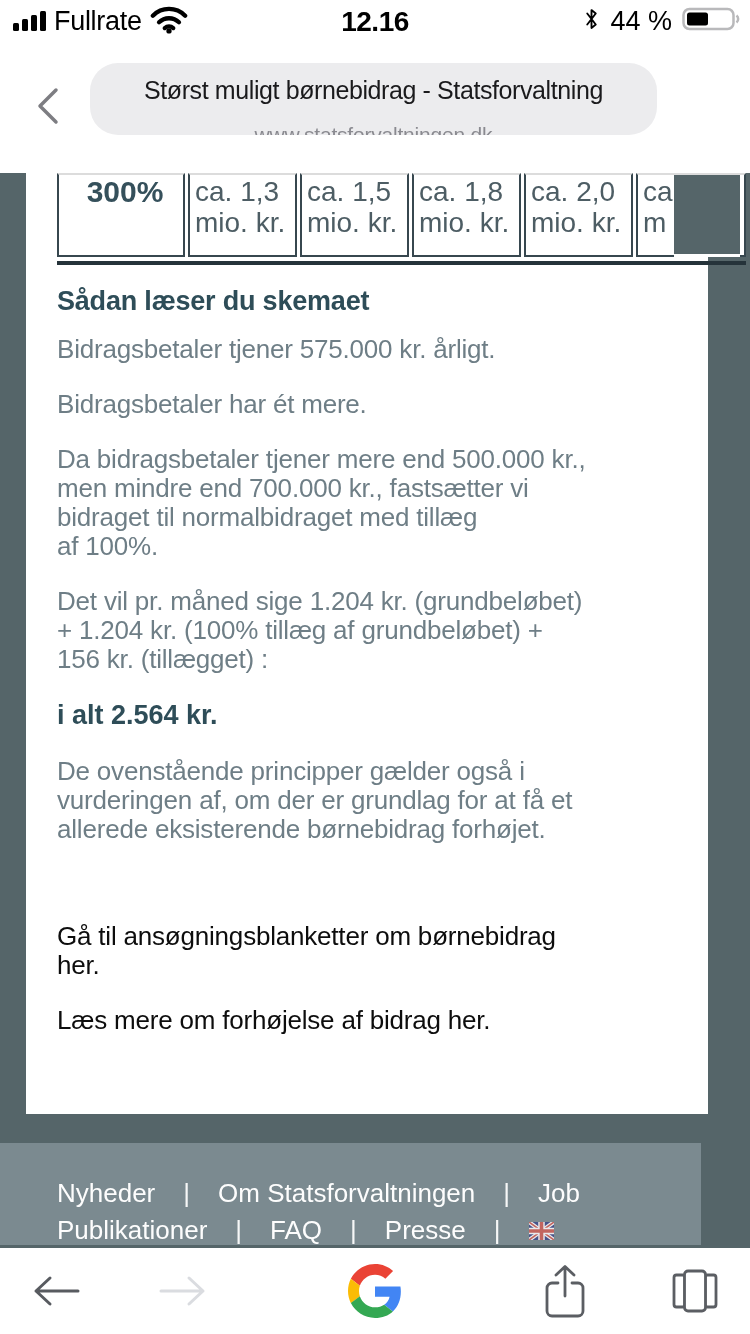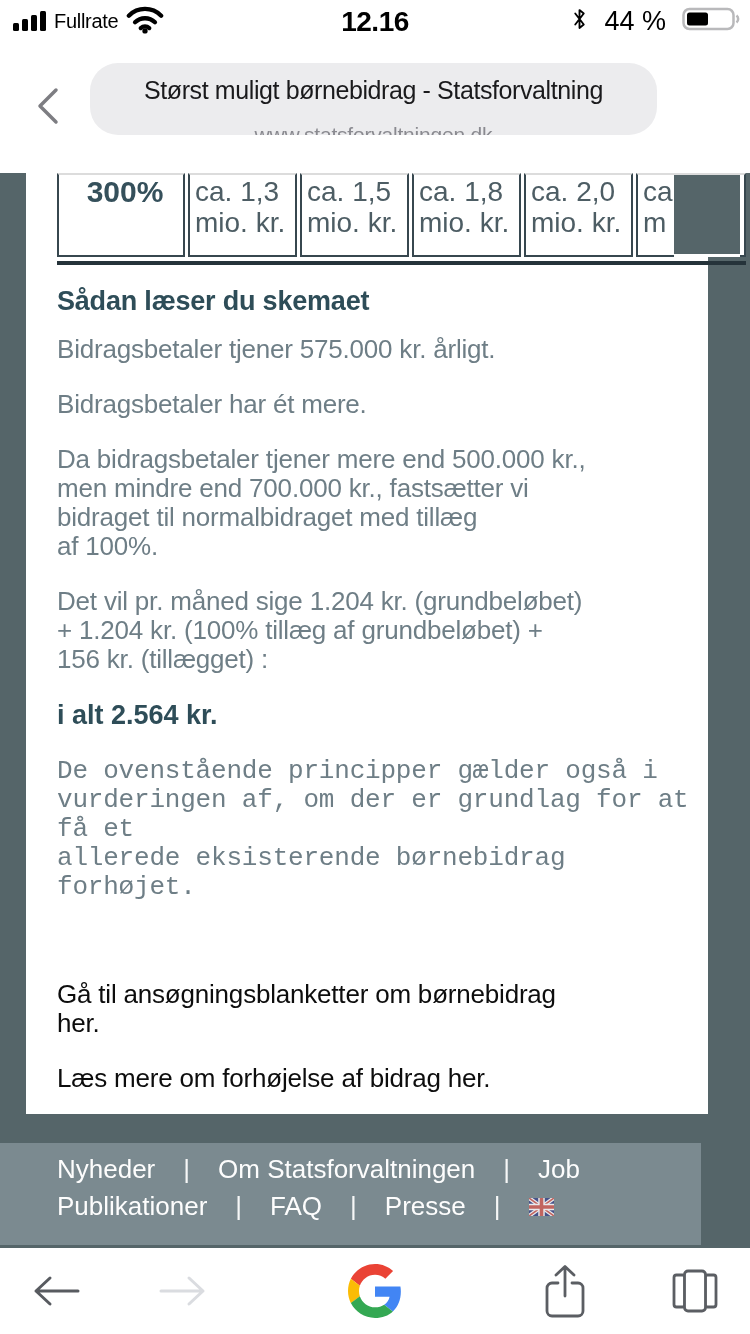--- a/index.html
+++ b/index.html
@@ -7,24 +7,24 @@
        font-family:"Liberation Sans",sans-serif;-webkit-font-smoothing:antialiased;}
   .screen{position:relative;width:750px;height:1334px;background:#fff;}
 
   
   .statusbar{position:absolute;left:0;top:0;width:750px;height:42px;background:#fff;}
   .sb-left{position:absolute;left:13px;top:0;height:42px;display:flex;align-items:center;gap:8px;}
   .sig{display:flex;align-items:flex-end;gap:3px;height:20px;}
   .sig i{display:block;width:6px;background:#000;border-radius:1.5px;}
   .sig i:nth-child(1){height:8px}.sig i:nth-child(2){height:12px}
   .sig i:nth-child(3){height:16px}.sig i:nth-child(4){height:20px}
-  .carrier{font-size:20px;color:#000;letter-spacing:-0.3px;}
+  .carrier{font-size:27px;color:#000;letter-spacing:-0.3px;}
   .sb-time{position:absolute;left:0;right:0;top:6px;text-align:center;
            font-size:28px;font-weight:700;color:#000;letter-spacing:-0.5px;}
-  .sb-right{position:absolute;right:8px;top:0;height:42px;display:flex;align-items:center;gap:16px;}
+  .sb-right{position:absolute;right:8px;top:0;height:42px;display:flex;align-items:center;gap:10px;}
   .pct{font-size:27px;color:#000;}
 
   
   .header{position:absolute;left:0;top:42px;width:750px;height:131px;background:#fff;}
   .chevron{position:absolute;left:35px;top:43px;}
   .omnibox{position:absolute;left:90px;top:21px;width:567px;height:72px;background:#ececee;
            border-radius:28px;text-align:center;overflow:hidden;}
   .ob-title{margin-top:13px;font-size:25px;color:#1a1a1c;letter-spacing:-0.4px;white-space:nowrap;}
   .ob-url{margin-top:18px;font-size:21px;color:#8a8a90;letter-spacing:-0.2px;}
 
@@ -49,21 +49,21 @@
   .content{position:absolute;left:57px;top:113px;width:635px;}
   .h-skema{margin:0 0 18px 0;font-size:27px;font-weight:700;color:#2e4d58;letter-spacing:-0.2px;}
   .para{margin:0 0 26px 0;font-size:26px;line-height:29px;color:#6e7e86;
         letter-spacing:-0.2px;white-space:pre-line;}
   .total{margin:0 0 26px 0;font-size:27px;line-height:31px;font-weight:700;color:#2e4d58;}
   .linktext{color:#0d0d0d;margin-top:0;}
   .link-forms{margin-top:78px;color:#0d0d0d;}
 
   
   .footer{position:absolute;left:0;top:970px;width:701px;height:102px;background:#7b8a90;
-          box-sizing:border-box;padding:8px 0 0 57px;color:#fdfdfd;font-size:26px;}
+          box-sizing:border-box;padding:32px 0 0 57px;color:#fdfdfd;font-size:26px;}
   .frow{display:flex;align-items:center;gap:28px;height:37px;white-space:nowrap;}
   .fsep{opacity:.95;}
   .flink{color:#fdfdfd;}
   .flag{display:inline-block;margin-top:2px;}
 
   
   .toolbar{position:absolute;left:0;top:1248px;width:750px;height:86px;background:#fff;}
   .tb{position:absolute;top:0;height:86px;display:flex;align-items:center;justify-content:center;}
   .tb-back{left:28px;width:56px;}
   .tb-fwd{left:155px;width:56px;}
@@ -160,21 +160,21 @@
       <p class="para">Bidragsbetaler tjener 575.000 kr. årligt.</p>
       <p class="para">Bidragsbetaler har ét mere.</p>
       <p class="para">Da bidragsbetaler tjener mere end 500.000 kr.,
 men mindre end 700.000 kr., fastsætter vi
 bidraget til normalbidraget med tillæg
 af 100%.</p>
       <p class="para">Det vil pr. måned sige 1.204 kr. (grundbeløbet)
 + 1.204 kr. (100% tillæg af grundbeløbet) +
 156 kr. (tillægget) :</p>
       <p class="total">i alt 2.564 kr.</p>
-      <p class="para" style="margin-bottom:8px;font-family:Liberation Mono, monospace;">De ovenstående principper gælder også i
+      <p class="para" style="margin-bottom:8px;">De ovenstående principper gælder også i
 vurderingen af, om der er grundlag for at få et
 allerede eksisterende børnebidrag forhøjet.</p>
       <p class="para link-forms">Gå til ansøgningsblanketter om børnebidrag
 her.</p>
       <p class="para linktext">Læs mere om forhøjelse af bidrag her.</p>
     </div>
 
     <div class="footer">
       <div class="frow">
         <span class="flink">Nyheder</span>

